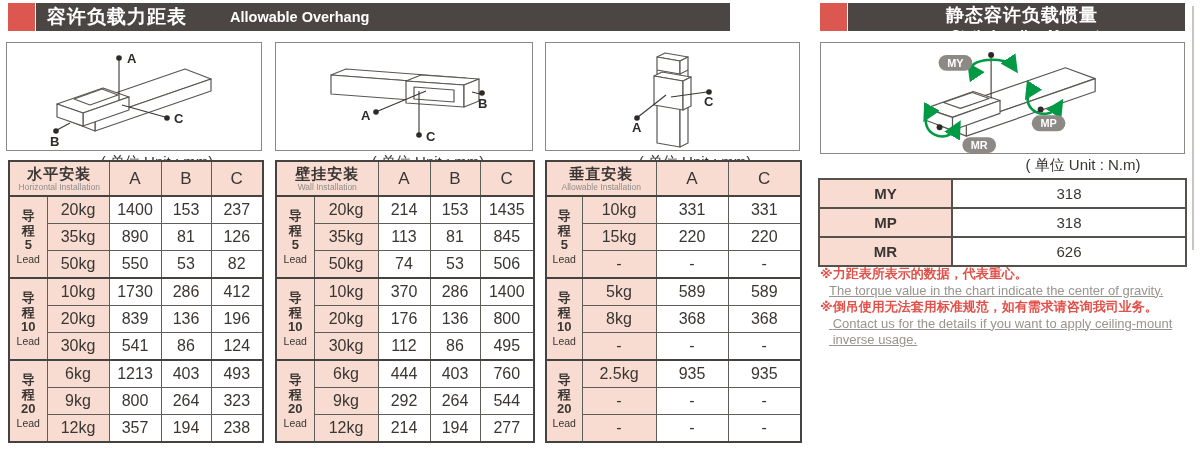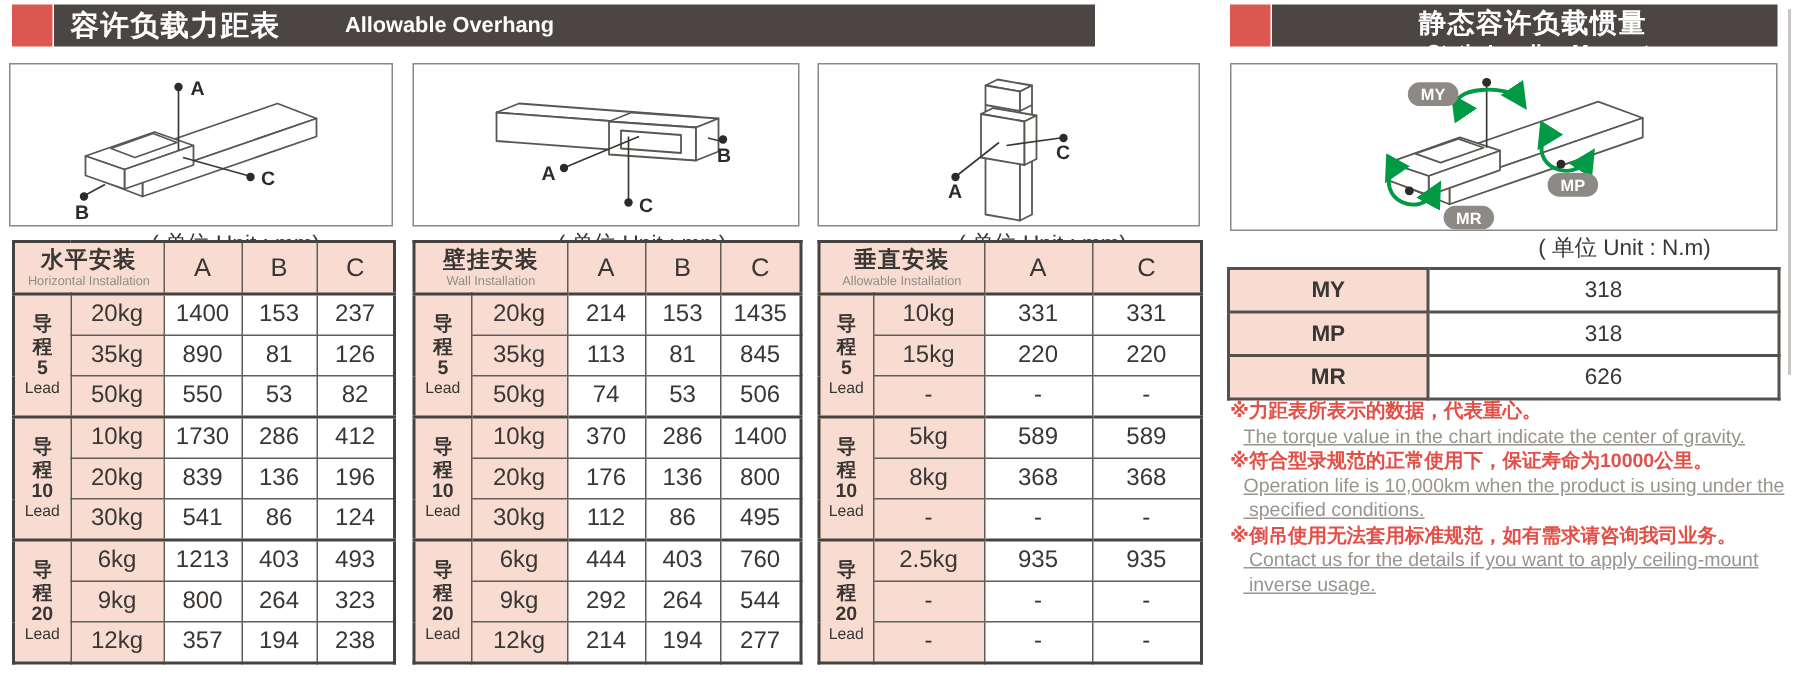--- a/index.html
+++ b/index.html
@@ -487,22 +487,17 @@
   </tbody>
     </table>
 </div>
 
 <div class="notes">
   <div>
     <div class="nzh">※力距表所表示的数据，代表重心。</div>
     <div class="nen">The torque value in the chart indicate the center of gravity.</div>
   </div>
   <div>
-    <div class="nzh">※符合型录规范的正常使用下，保证寿命为10000公里。</div>
-    <div class="nen">Operation life is 10,000km when the product is using under the</div>
-    <div class="nen"> specified conditions.</div>
-  </div>
-  <div>
     <div class="nzh">※倒吊使用无法套用标准规范，如有需求请咨询我司业务。</div>
     <div class="nen"> Contact us for the details if you want to apply ceiling-mount</div>
     <div class="nen"> inverse usage.</div>
   </div>
 </div>
 
 </body></html>

